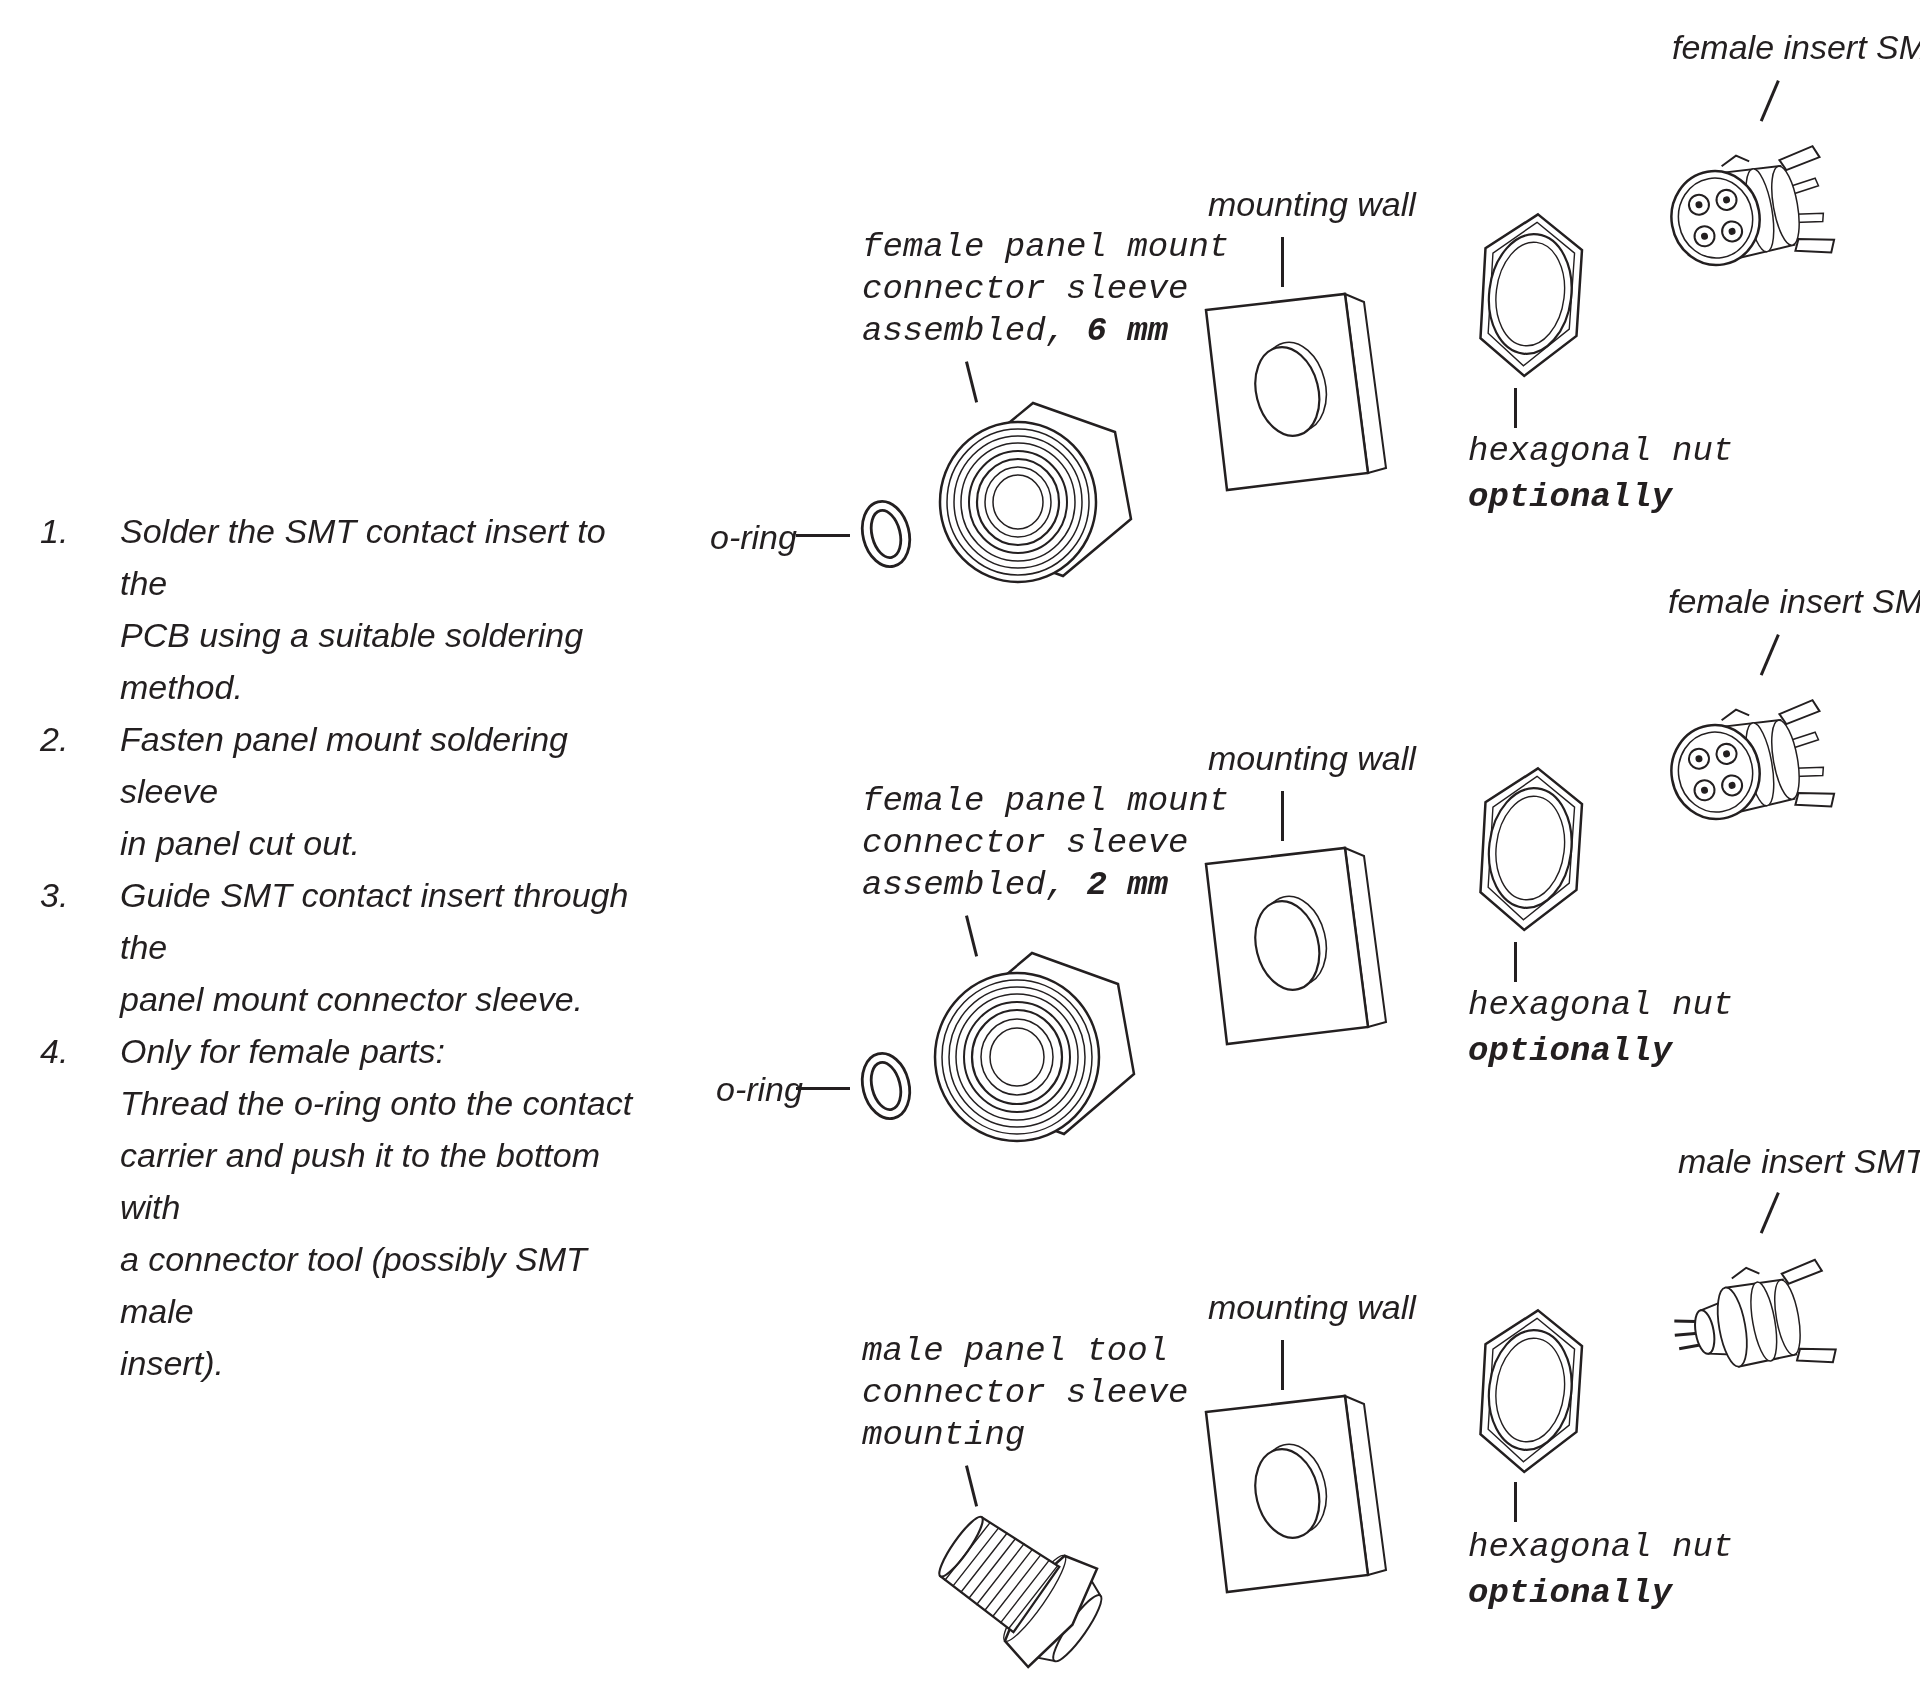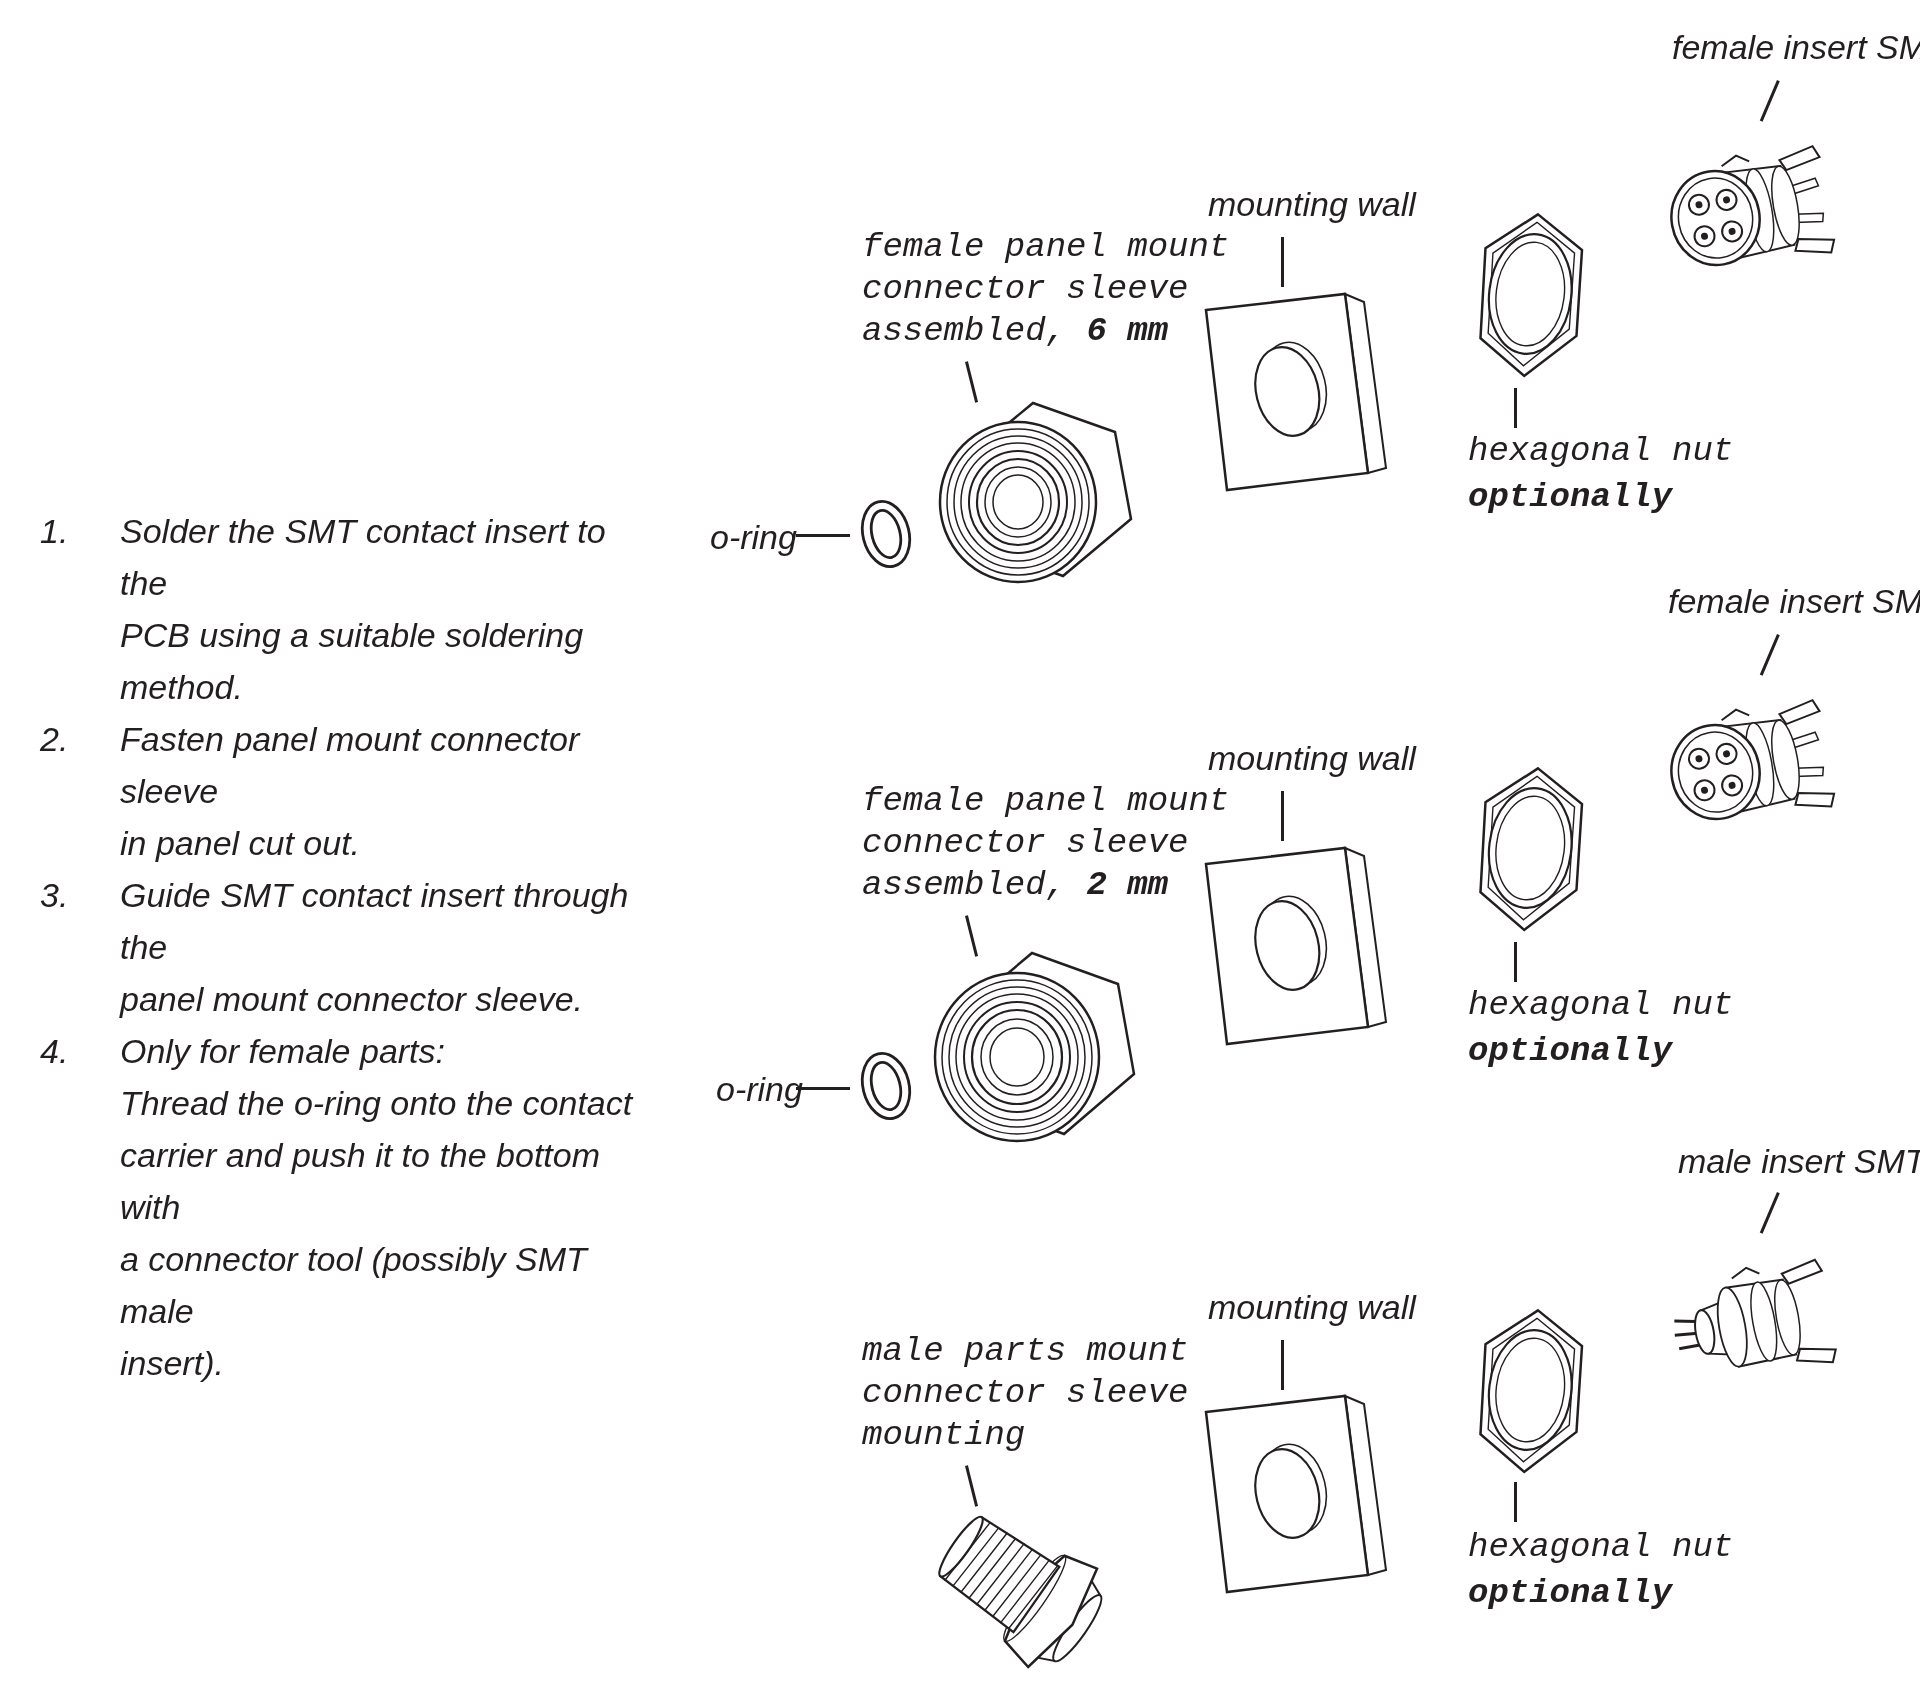--- a/index.html
+++ b/index.html
@@ -35,21 +35,21 @@
 
   <div class="instructions">
     <div class="instr">
       <span class="num">1.</span>
       <span class="txt">Solder the SMT contact insert to the
 PCB using a suitable soldering
 method.</span>
     </div>
     <div class="instr">
       <span class="num">2.</span>
-      <span class="txt">Fasten panel mount connector sleeve
+      <span class="txt">Fasten panel mount soldering sleeve
 in panel cut out.</span>
     </div>
     <div class="instr">
       <span class="num">3.</span>
       <span class="txt">Guide SMT contact insert through the
 panel mount connector sleeve.</span>
     </div>
     <div class="instr">
       <span class="num">4.</span>
       <span class="txt">Only for female parts:
@@ -264,21 +264,21 @@
         <path d="M147 4 L166 12 L188 178 L170 183 Z" stroke-width="2"></path>
         <path d="M8 20 L147 4 L170 183 L29 200 Z" stroke-width="2.5"></path>
         <g transform="rotate(-14 91 100)">
           <ellipse cx="97" cy="98" rx="31" ry="45" stroke-width="1.6" fill="none"></ellipse>
           <ellipse cx="89" cy="101" rx="31" ry="45" stroke-width="2.2" fill="#ffffff"></ellipse>
         </g>
       </g>
     </svg>
 
     <div class="lbl" style="left:862px; top:1330px;">
-      <span class="line">male parts mount</span>
+      <span class="line">male panel tool</span>
       <span class="line">connector sleeve</span>
       <span class="line"><span>mounting</span><span class="b"></span></span>
     </div>
     <div class="leader" style="left:965px; top:1466px; height:42px; transform:rotate(-14deg);"></div>
 
     <svg class="drawing" style="left:920px; top:1478px;" width="200" height="220" viewBox="0 0 200 220">
       <g transform="rotate(35 100 110)" stroke="#231f20" fill="#ffffff">
         <path d="M152 62 L170 70 L170 150 L152 158 Z" stroke-width="2"></path>
         <ellipse cx="170" cy="110" rx="9" ry="40" stroke-width="2"></ellipse>
         <polygon points="118,58 152,50 164,110 152,170 118,162 106,110" stroke-width="2.5"></polygon>

